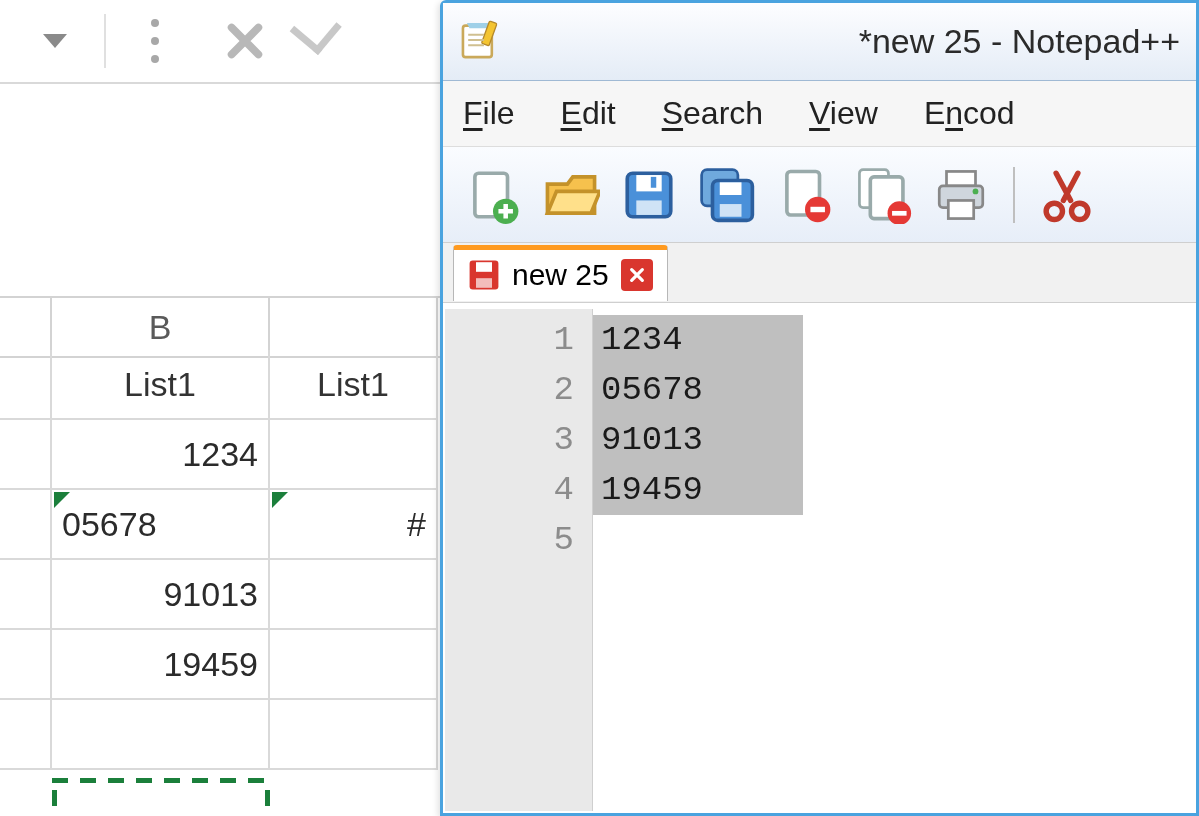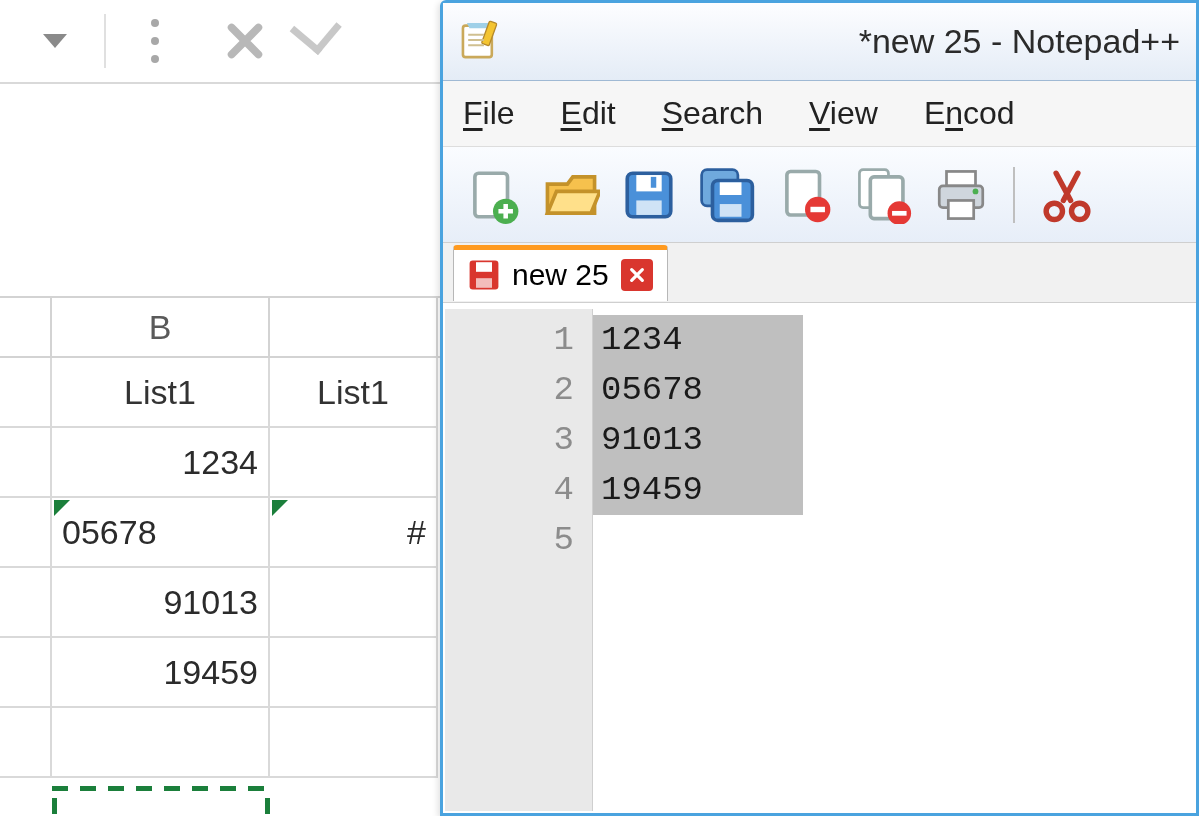--- a/index.html
+++ b/index.html
@@ -67,21 +67,21 @@
   .col-header {
     display:flex;align-items:center;justify-content:center;
     color:#5a5a5a; font-size:34px;
     border-right:2px solid #d3d3d3;
   }
   .colA { width:52px; }
   .colB { width:218px; }
   .colC { width:168px; }
 
   .grid {
-    position:absolute; left:0; top:358px;
+    position:absolute; left:0; top:350px;
     width:440px;
     text-align:right;
   }
   .row { display:flex; height:70px;}
   .cell {
     border-right:2px solid #d9d9d9;
     border-bottom:2px solid #d9d9d9;
     font-size:34px;
     color:#2b2b2b;
     display:flex; align-items:center;

